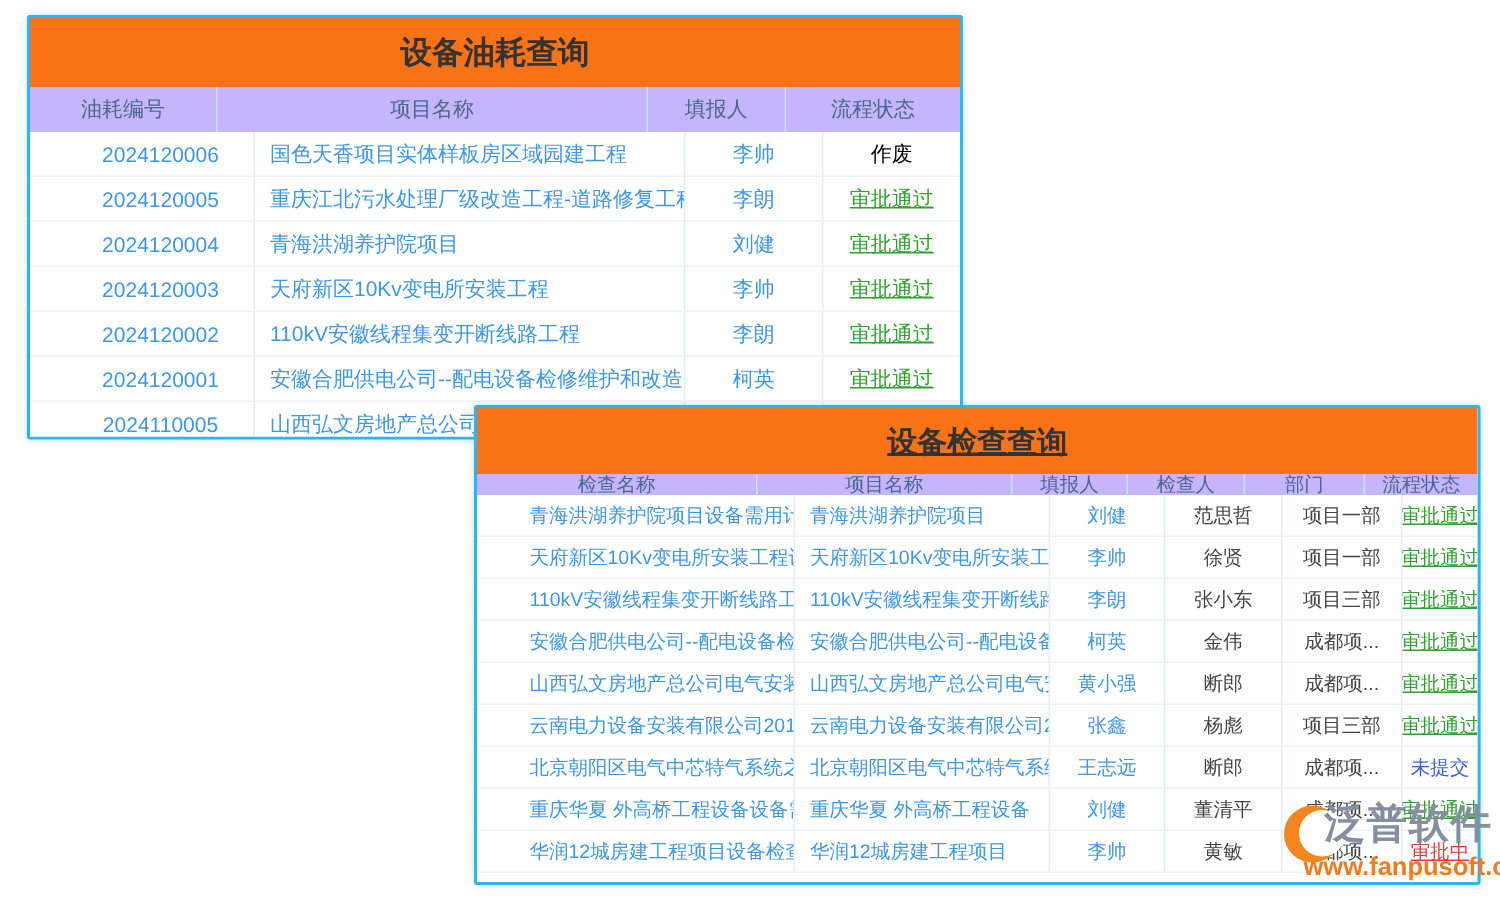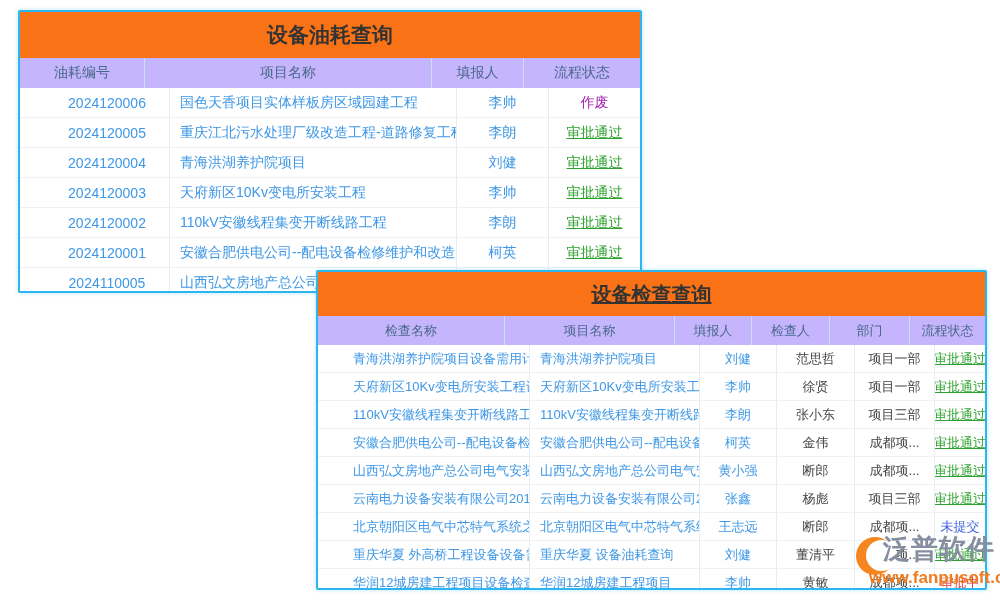--- a/index.html
+++ b/index.html
@@ -16,40 +16,40 @@
   #win-fuel{left:18px;top:10px;width:624px;height:283px;z-index:1;}
   #win-inspect{left:316px;top:270px;width:671px;height:320px;z-index:2;}
   .win-title{
     display:flex;align-items:center;justify-content:center;
     font-weight:bold;color:#333;background:#f97316;
   }
   #win-fuel .win-title{height:46px;font-size:21px;}
   #win-inspect .win-title{height:44px;font-size:20px;text-decoration:underline;}
   .thead{display:flex;background:#c4b5fd;color:#4a688a;text-align:right;}
   #win-fuel .thead{height:30px;font-size:14px;}
-  #win-inspect .thead{height:29px;font-size:13px;}
+  #win-inspect .thead{height:14px;font-size:13px;}
   .th{
     display:flex;align-items:center;justify-content:center;
     box-sizing:border-box;border-right:1px solid #c9e1f3;
     overflow:hidden;white-space:nowrap;
   }
   .th:last-child{border-right:none;}
   .trow{display:flex;border-bottom:1px solid #edf2f7;background:#fff;padding-left:25px;}
   #win-fuel .trow{height:29px;font-size:14px;}
   #win-inspect .trow{height:27px;font-size:13px;}
   .td{
     display:flex;align-items:center;justify-content:center;
     box-sizing:border-box;border-right:1px solid #e3edf6;
     overflow:hidden;white-space:nowrap;color:#444;
   }
   .td:last-child{border-right:none;}
   .td.name{justify-content:flex-start;padding-left:10px;padding-right:4px;}
   .blue{color:#3e97e6;}
   .status.approved{color:#2fa32f;text-decoration:underline;text-align:center;}
-  .status.void{color:#a21caf;}
+  .status.void{color:#000000;}
   .status.unsubmitted{color:#3a60df;}
   .status.pending{color:#e03c3c;text-decoration:underline;}
   
   #win-fuel .c1{width:125px;flex:none;}
   #win-fuel .c2{width:287px;flex:none;}
   #win-fuel .c3{width:92px;flex:none;}
   #win-fuel .c4{flex:1;}
   
   #win-inspect .c1{width:187px;flex:none;}
   #win-inspect .c2{width:170px;flex:none;}
@@ -210,21 +210,21 @@
         <div class="td c1 name blue">北京朝阳区电气中芯特气系统之GIS</div>
         <div class="td c2 name blue">北京朝阳区电气中芯特气系统</div>
         <div class="td c3 blue">王志远</div>
         <div class="td c4">断郎</div>
         <div class="td c5">成都项...</div>
         <div class="td c6 status unsubmitted">未提交</div>
       </div>
 
       <div class="trow">
         <div class="td c1 name blue">重庆华夏 外高桥工程设备设备需用</div>
-        <div class="td c2 name blue">重庆华夏 设备油耗查询</div>
+        <div class="td c2 name blue">重庆华夏 外高桥工程设备</div>
         <div class="td c3 blue">刘健</div>
         <div class="td c4">董清平</div>
         <div class="td c5">成都项...</div>
         <div class="td c6 status approved">审批通过</div>
       </div>
 
       <div class="trow">
         <div class="td c1 name blue">华润12城房建工程项目设备检查2</div>
         <div class="td c2 name blue">华润12城房建工程项目</div>
         <div class="td c3 blue">李帅</div>

